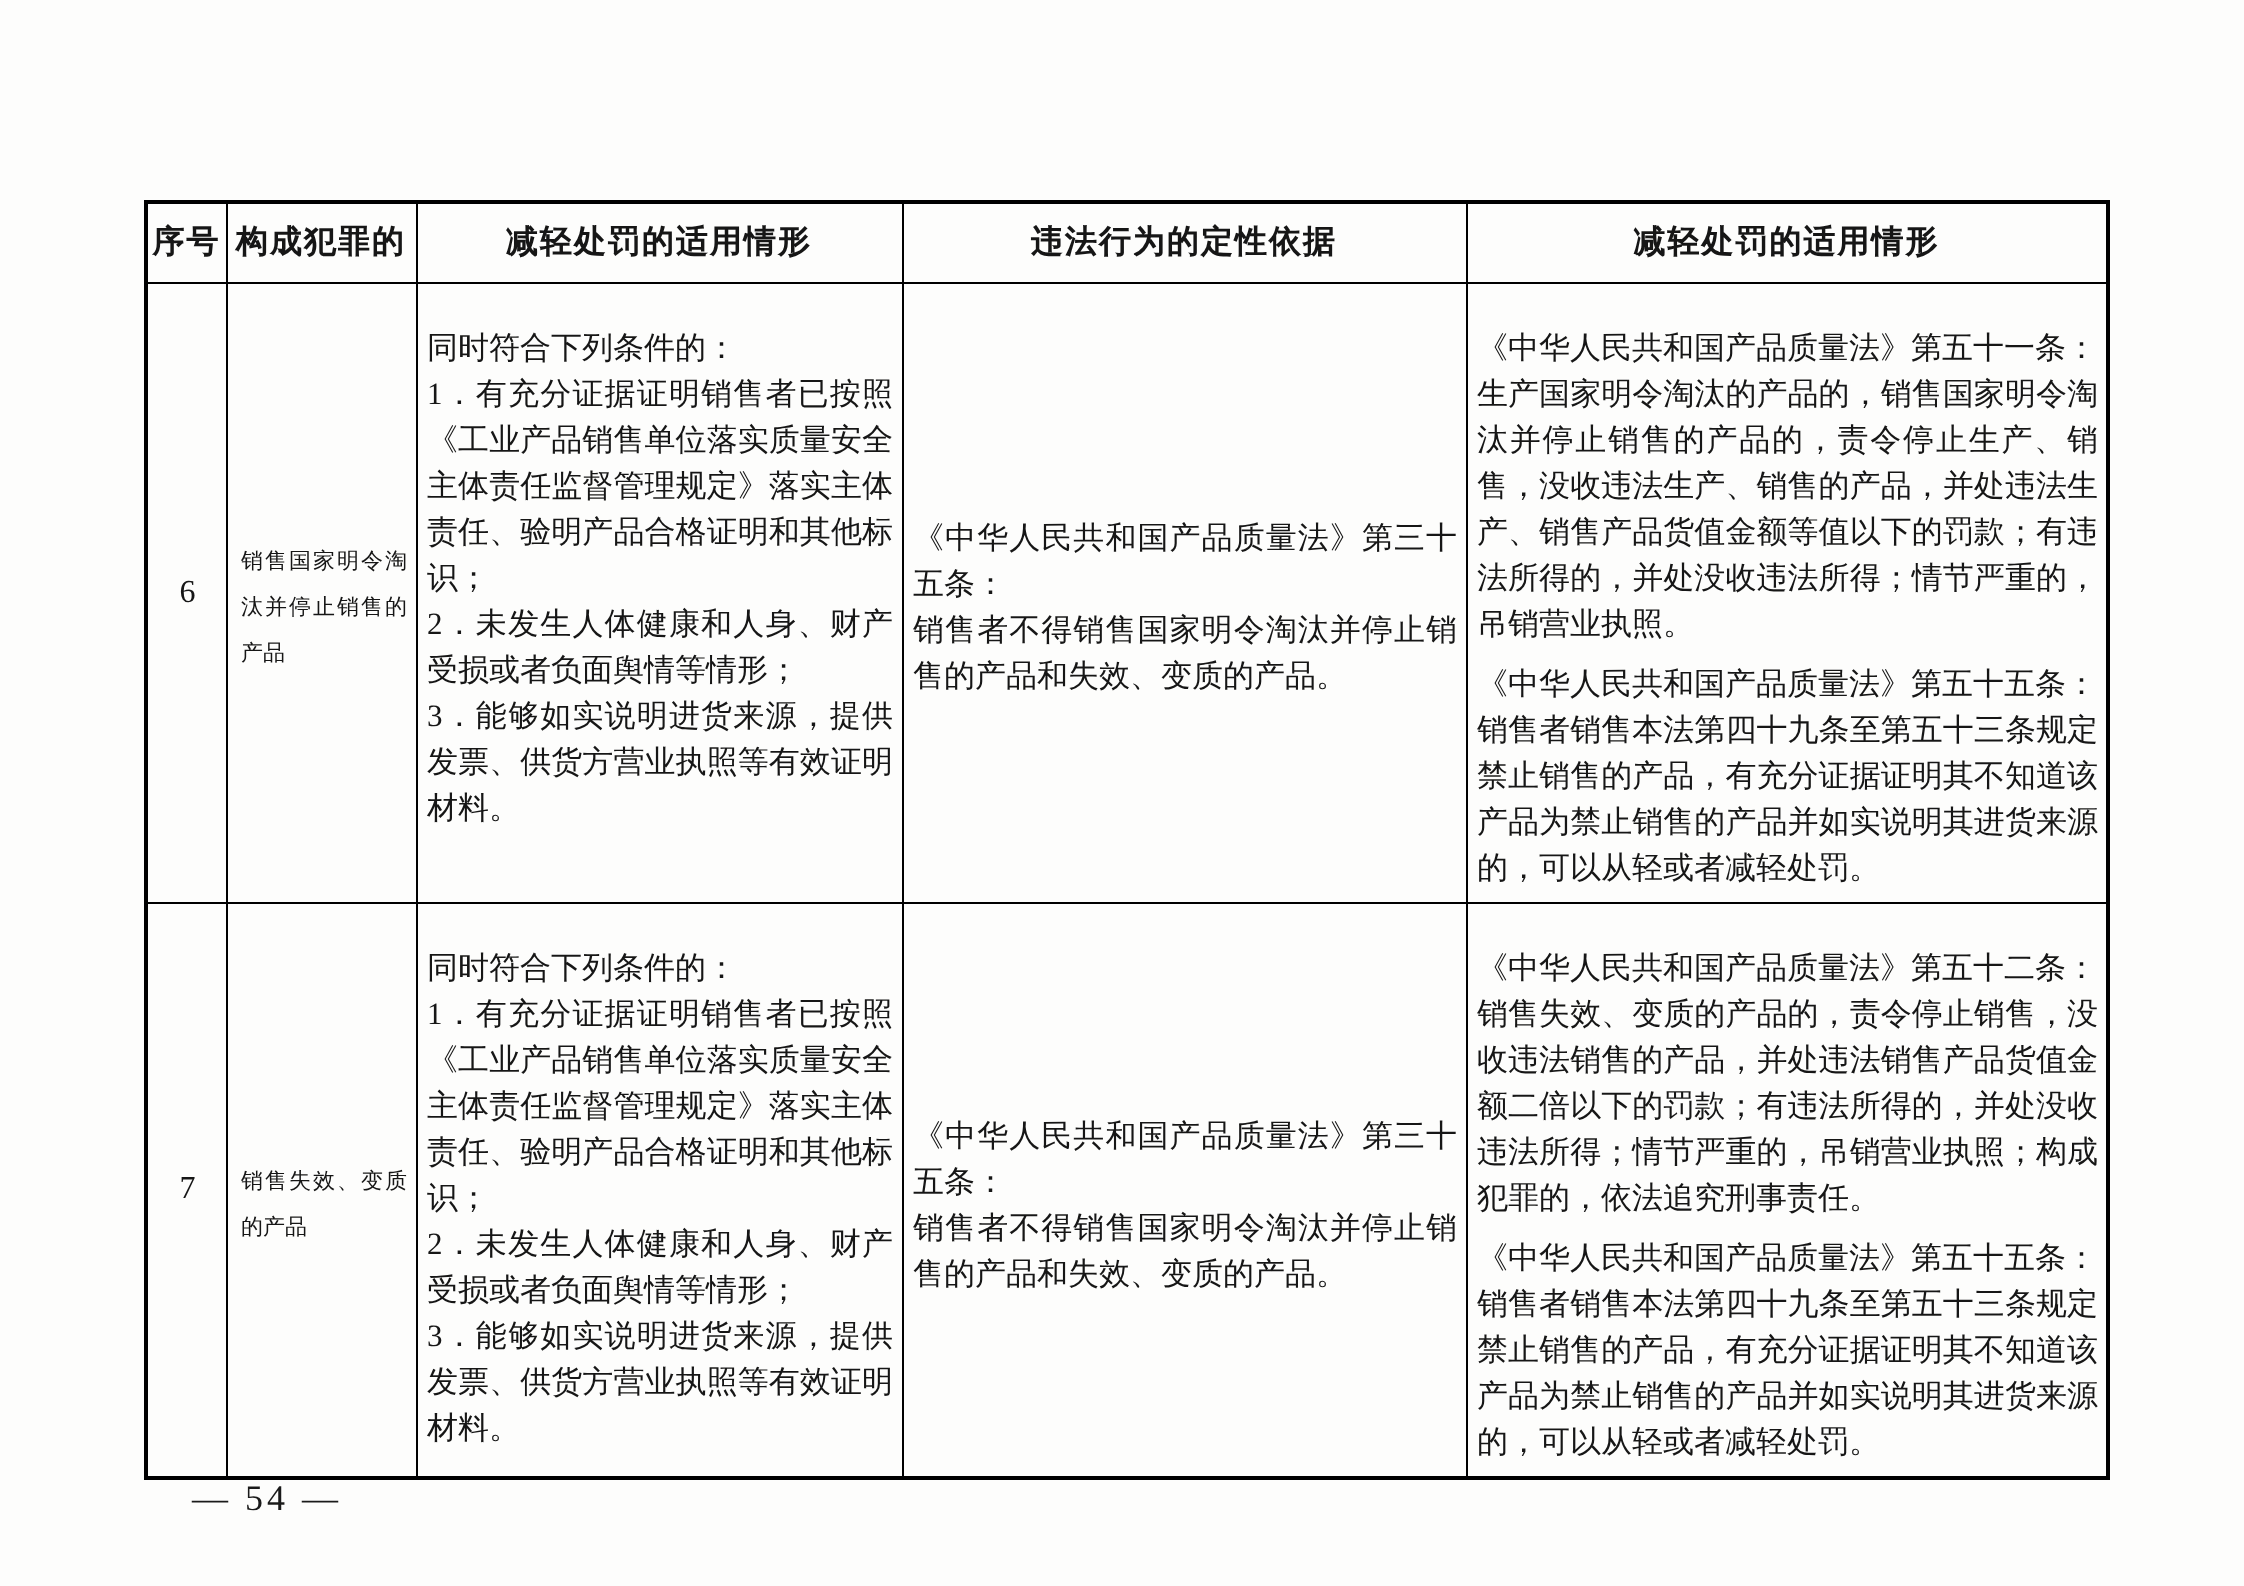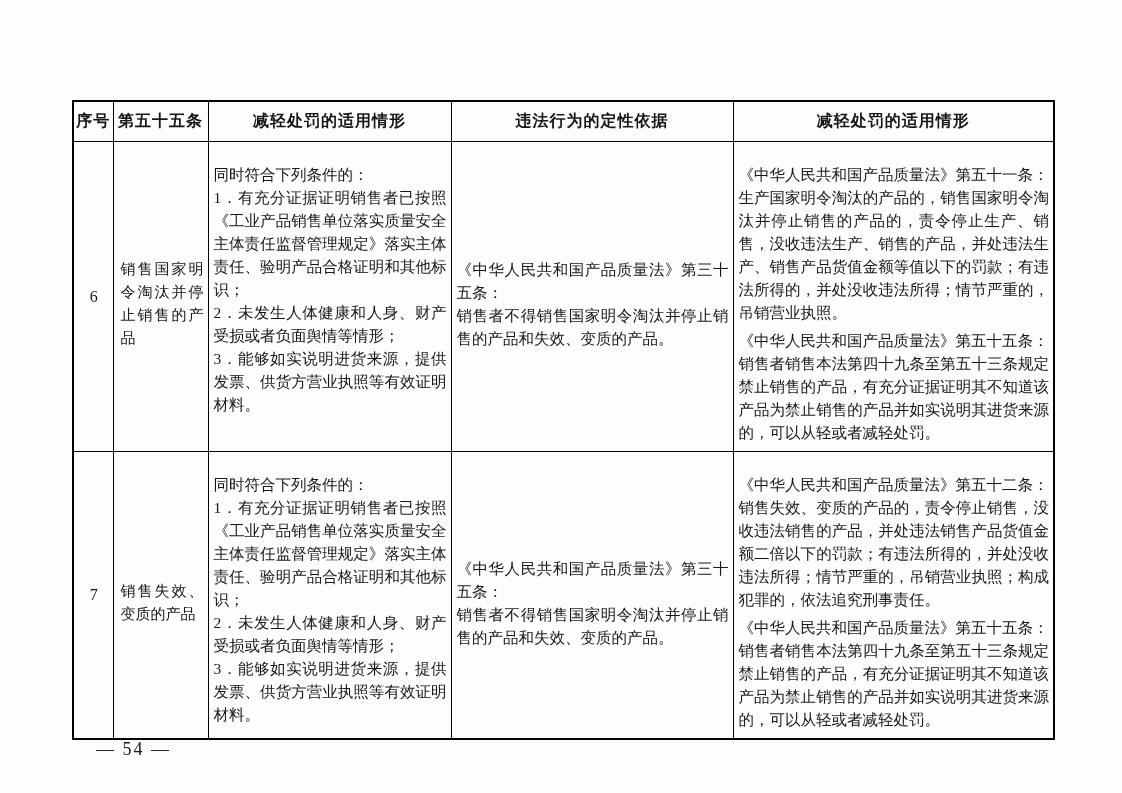--- a/index.html
+++ b/index.html
@@ -32,29 +32,29 @@
     letter-spacing: 1px;
     padding: 0;
   }
   .doc-table td {
     font-size: 15.5px;
     line-height: 23px;
     vertical-align: middle;
     padding: 5px 4px 5px 5px;
   }
   td.cell-no { text-align: center; font-size: 16px; }
-  td.cell-behavior { padding: 0 4px 0 7px; font-size: 15px; }
+  td.cell-behavior { padding: 0 4px 0 7px; font-size: 11px; }
   td.cell-top { vertical-align: top; }
   .pre { white-space: pre-line; }
   .justify {
     text-align: justify;
     text-justify: inter-ideograph;
     margin-top: 16px;
   }
-  .penalty-block + .penalty-block { margin-top: 7px; font-family: Liberation Mono, monospace; }
+  .penalty-block + .penalty-block { margin-top: 7px; }
   tr.row-6 { height: 279px; }
   tr.row-7 { height: 272px; }
 
   .page-footer {
     position: absolute;
     left: 96px; top: 739px;
     font-size: 18px;
     letter-spacing: 2px;
     color: #1a1a1a;
   }
@@ -68,21 +68,21 @@
     <colgroup>
       <col style="width:40px">
       <col style="width:95px">
       <col style="width:243px">
       <col style="width:282px">
       <col style="width:321px">
     </colgroup>
     <thead>
       <tr>
         <th>序号</th>
-        <th>第五十五条</th>
+        <th>构成犯罪的</th>
         <th>减轻处罚的适用情形</th>
         <th>违法行为的定性依据</th>
         <th>减轻处罚的适用情形</th>
       </tr>
     </thead>
     <tbody>
       <tr class="row-6">
         <td class="cell-no">
           <div>6</div>
         </td>

